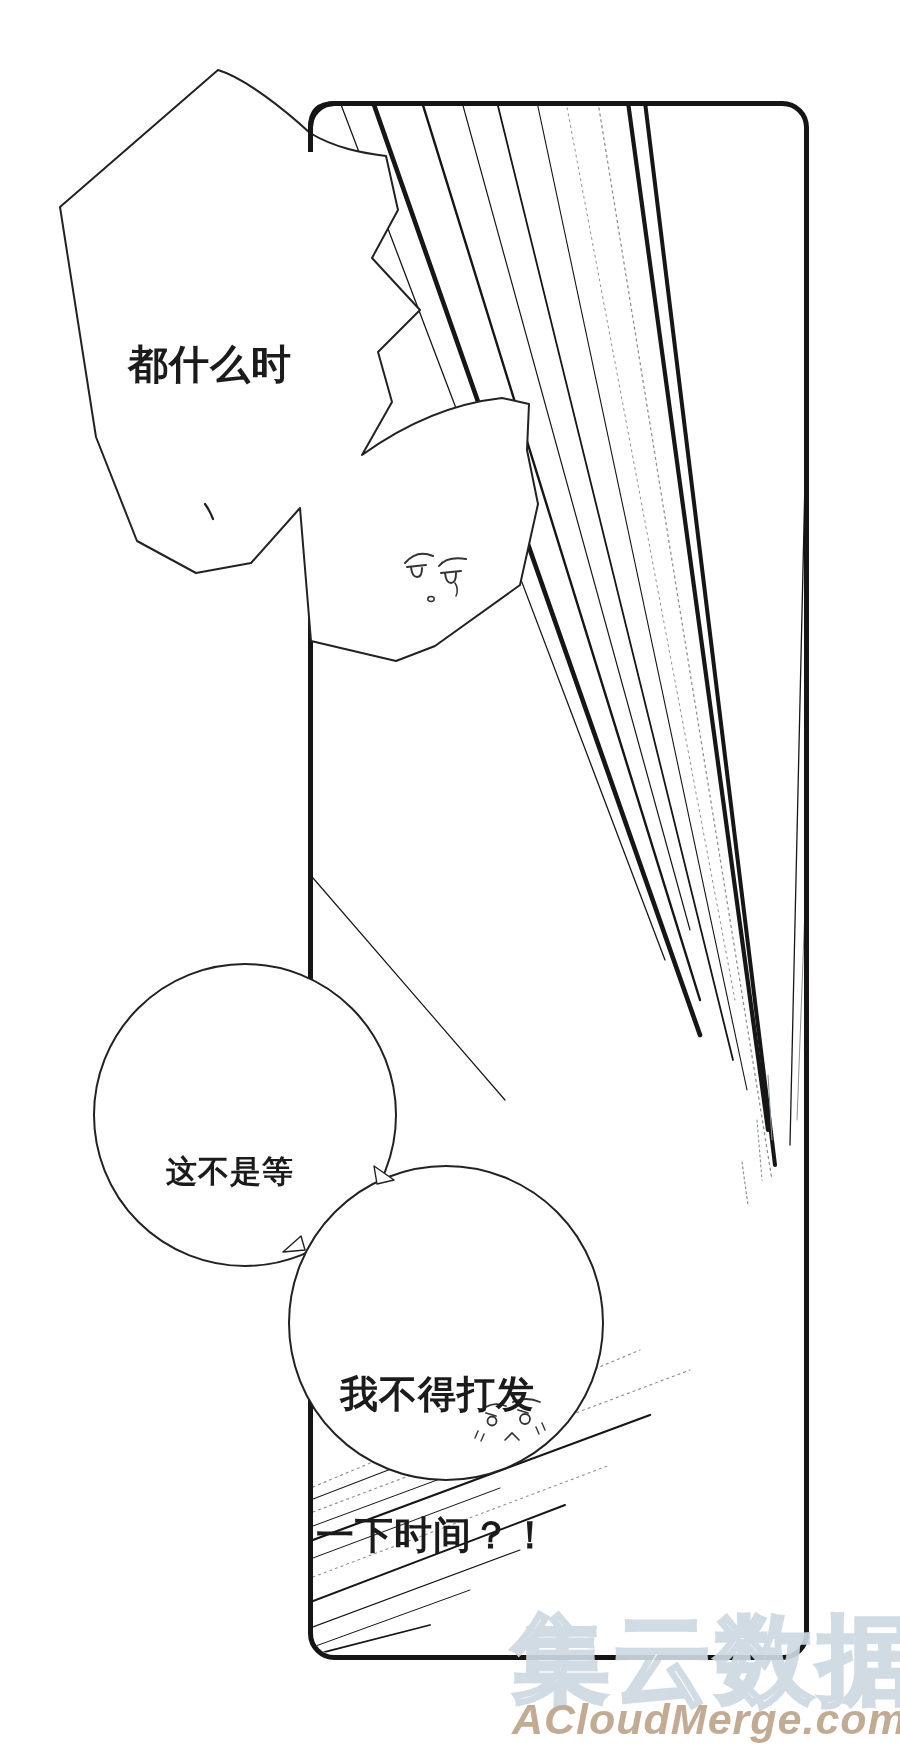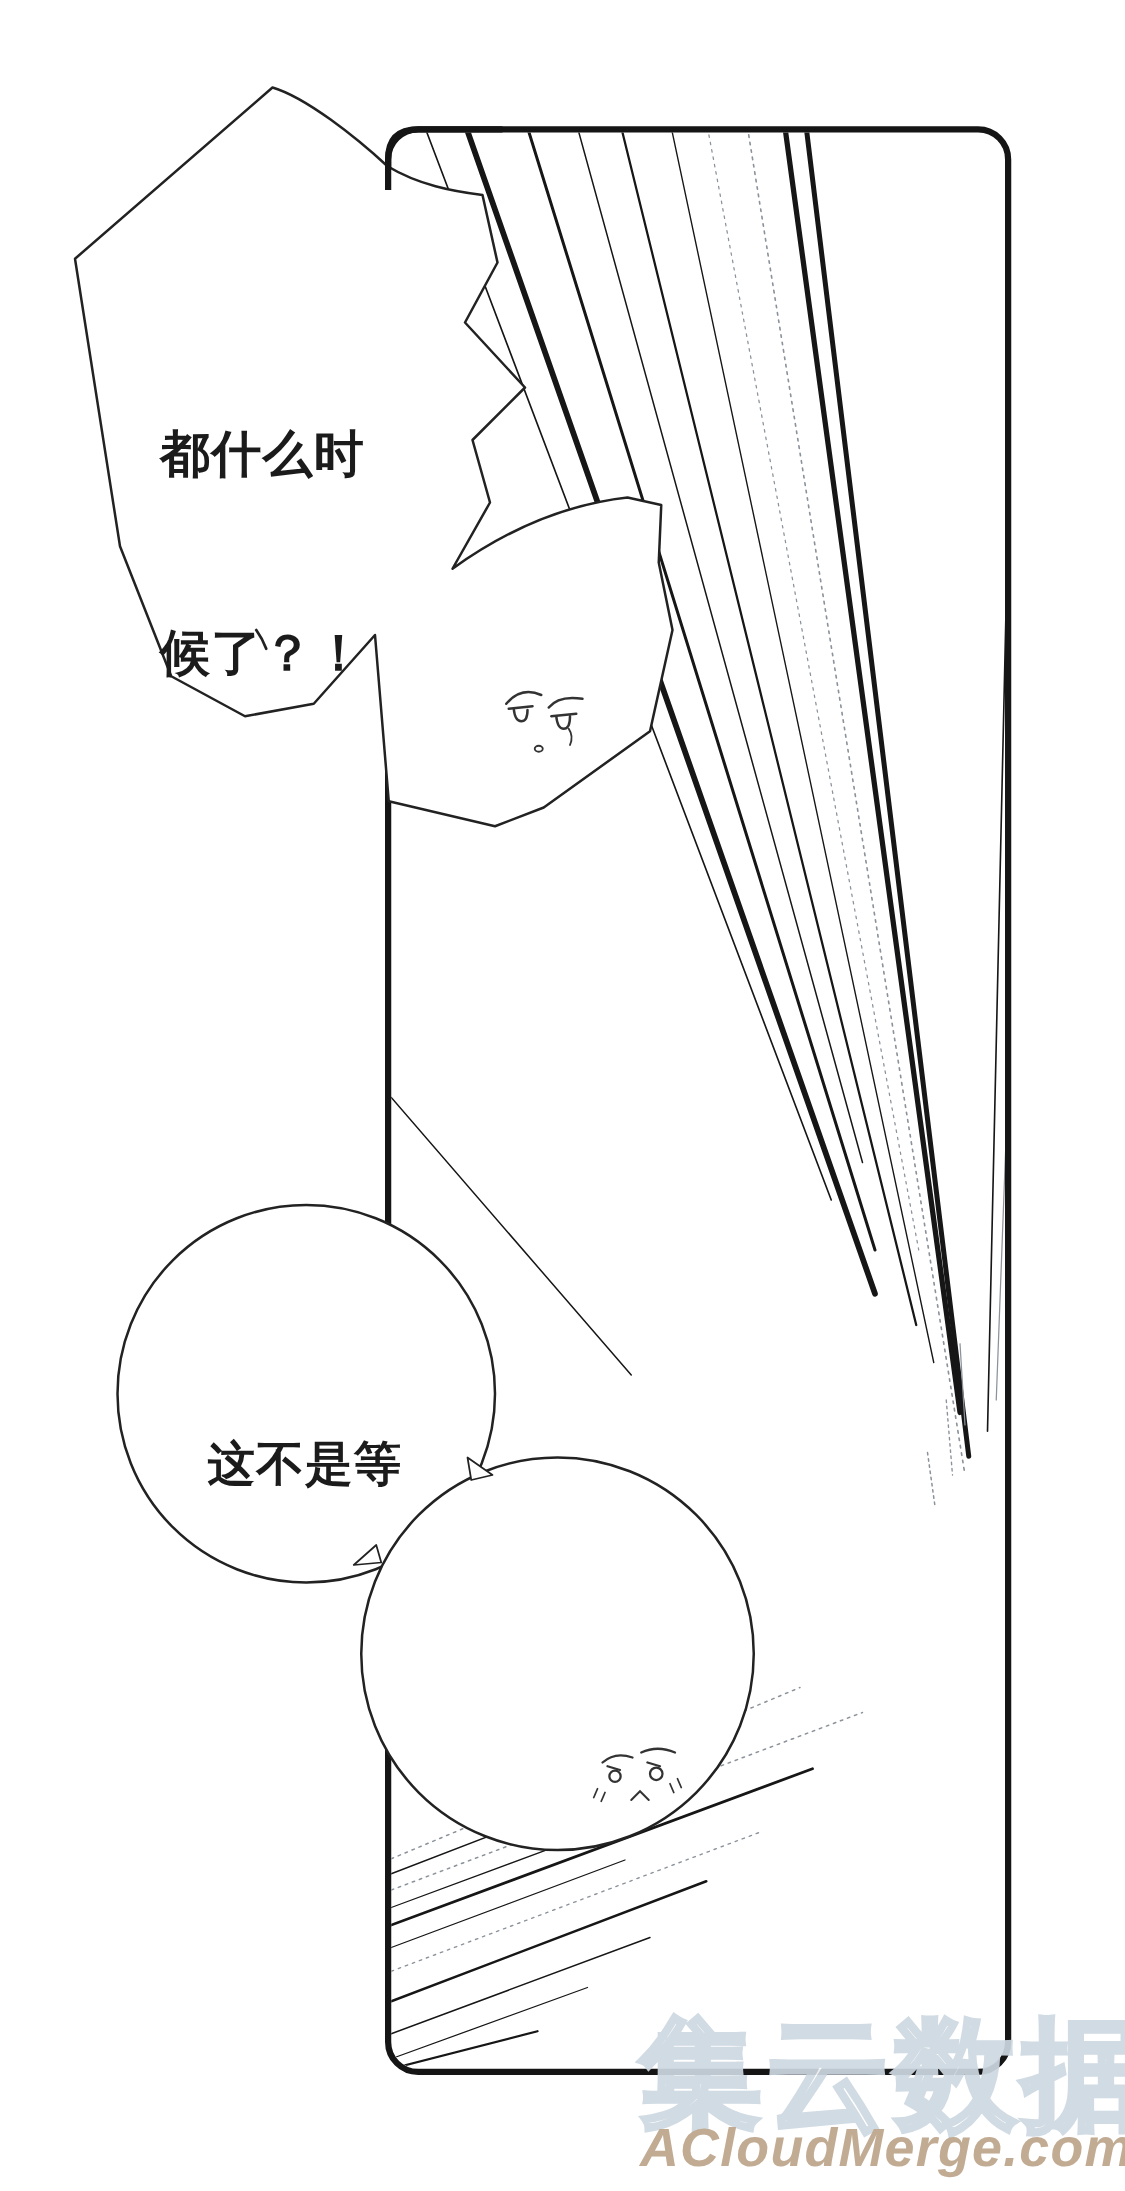--- a/index.html
+++ b/index.html
@@ -13,21 +13,21 @@
   #art{position:absolute;left:0;top:0;}
   .bubble-text{
     position:absolute;
     color:#1b1b1b;
     font-weight:700;
     white-space:pre;
     letter-spacing:1px;
   }
   .shout-text{left:128px;top:232px;font-size:40px;line-height:53px;}
   .retort-text{left:320px;top:452px;font-size:34px;line-height:40px;}
-  .round1-text{left:166px;top:1052px;font-size:38px;line-height:48px;}
+  .round1-text{left:166px;top:1052px;font-size:31px;line-height:48px;}
   .round2-text{left:316px;top:1277px;font-size:38px;line-height:47px;}
   .round2-text .indent{padding-left:24px;}
   .wm-cn{
     position:absolute;left:512px;top:1596px;
     font-size:97px;font-weight:700;letter-spacing:5px;
     color:#ffffff;
     -webkit-text-stroke:3.5px #cdd8e1;
     opacity:.92;
     white-space:pre;
   }
@@ -132,25 +132,28 @@
       <circle cx="525" cy="1419" r="5"></circle>
       <path d="M518,1410 L528,1413"></path>
       <path d="M536,1427 L539,1434" stroke-width="1.4"></path>
       <path d="M542,1423 L545,1430" stroke-width="1.4"></path>
       <path d="M505,1440 L512,1433 L519,1440" stroke-width="1.6"></path>
     </g>
   </svg>
 
   <div class="bubble-text shout-text">
     <div>都什么时</div>
-    <div>候了？！</div>
   </div>
 
 
   <div class="bubble-text round1-text">
     <div>这不是等</div>
   </div>
 
+  <div class="bubble-text round2-text">
+    <div class="indent">我不得打发</div>
+    <div>一下时间？！</div>
+  </div>
 
   <div class="wm-cn">集云数据</div>
   <div class="wm-en">ACloudMerge.com</div>
 
 </div>
 
 </body></html>

